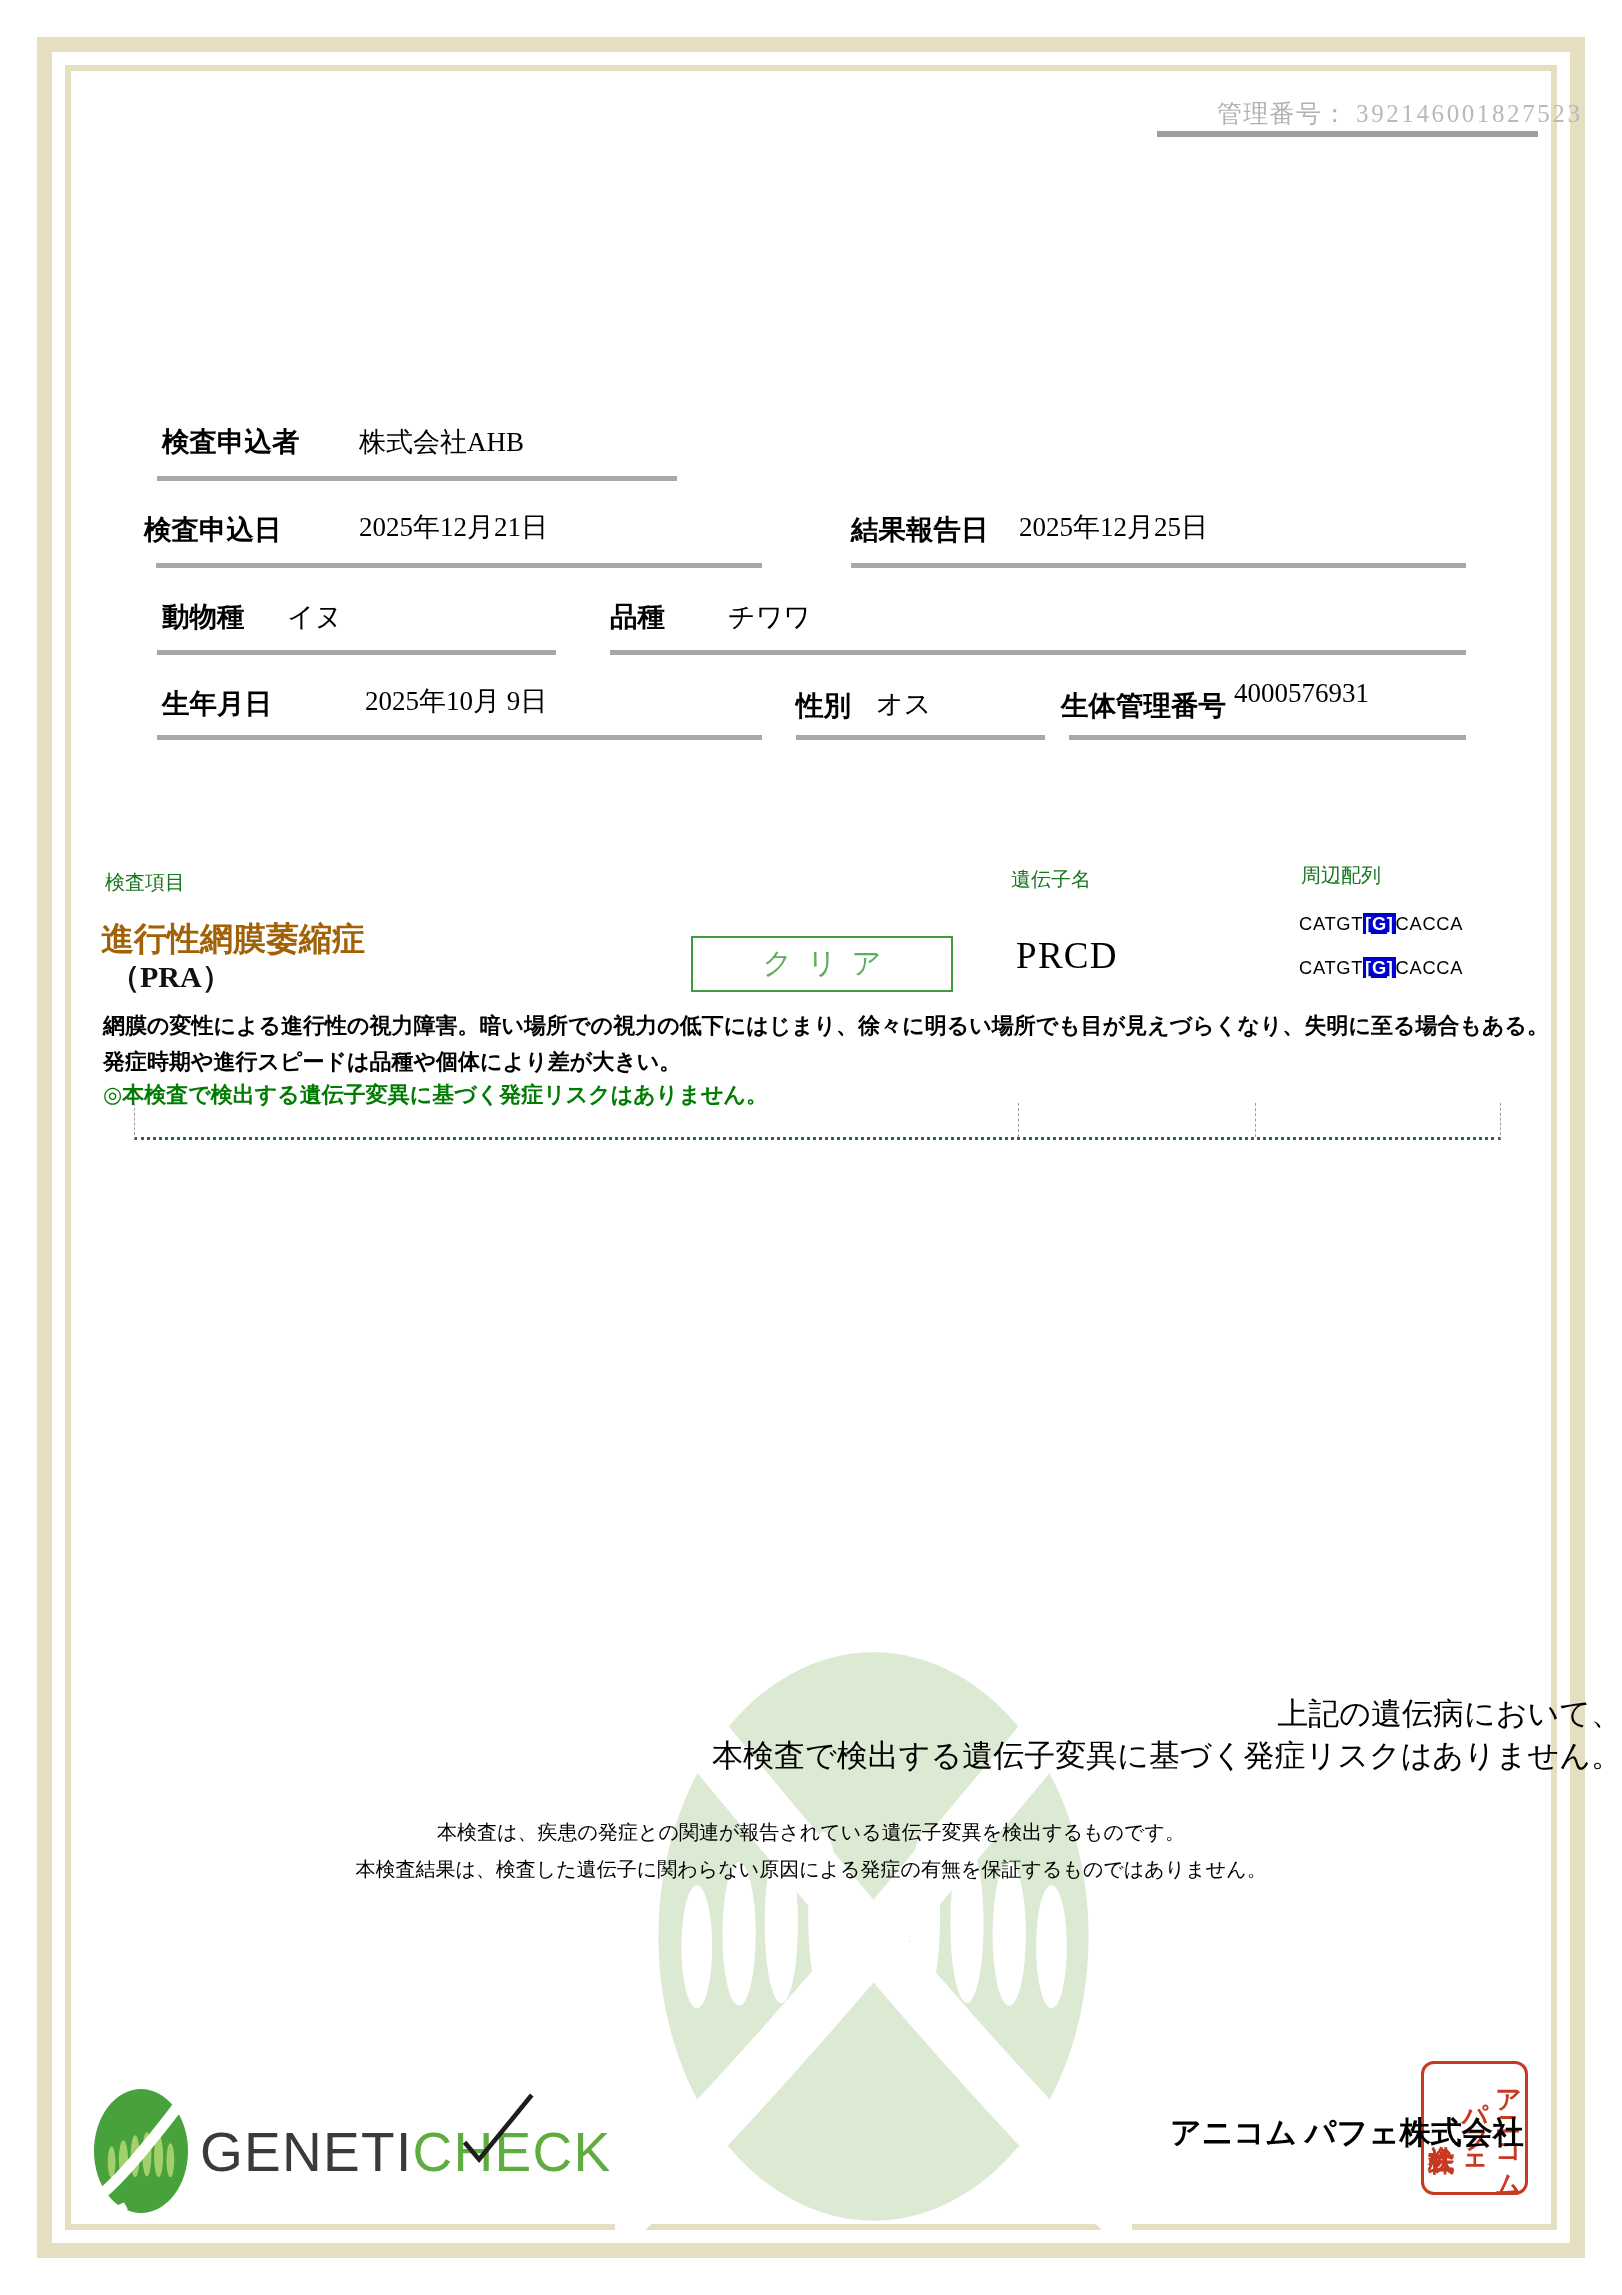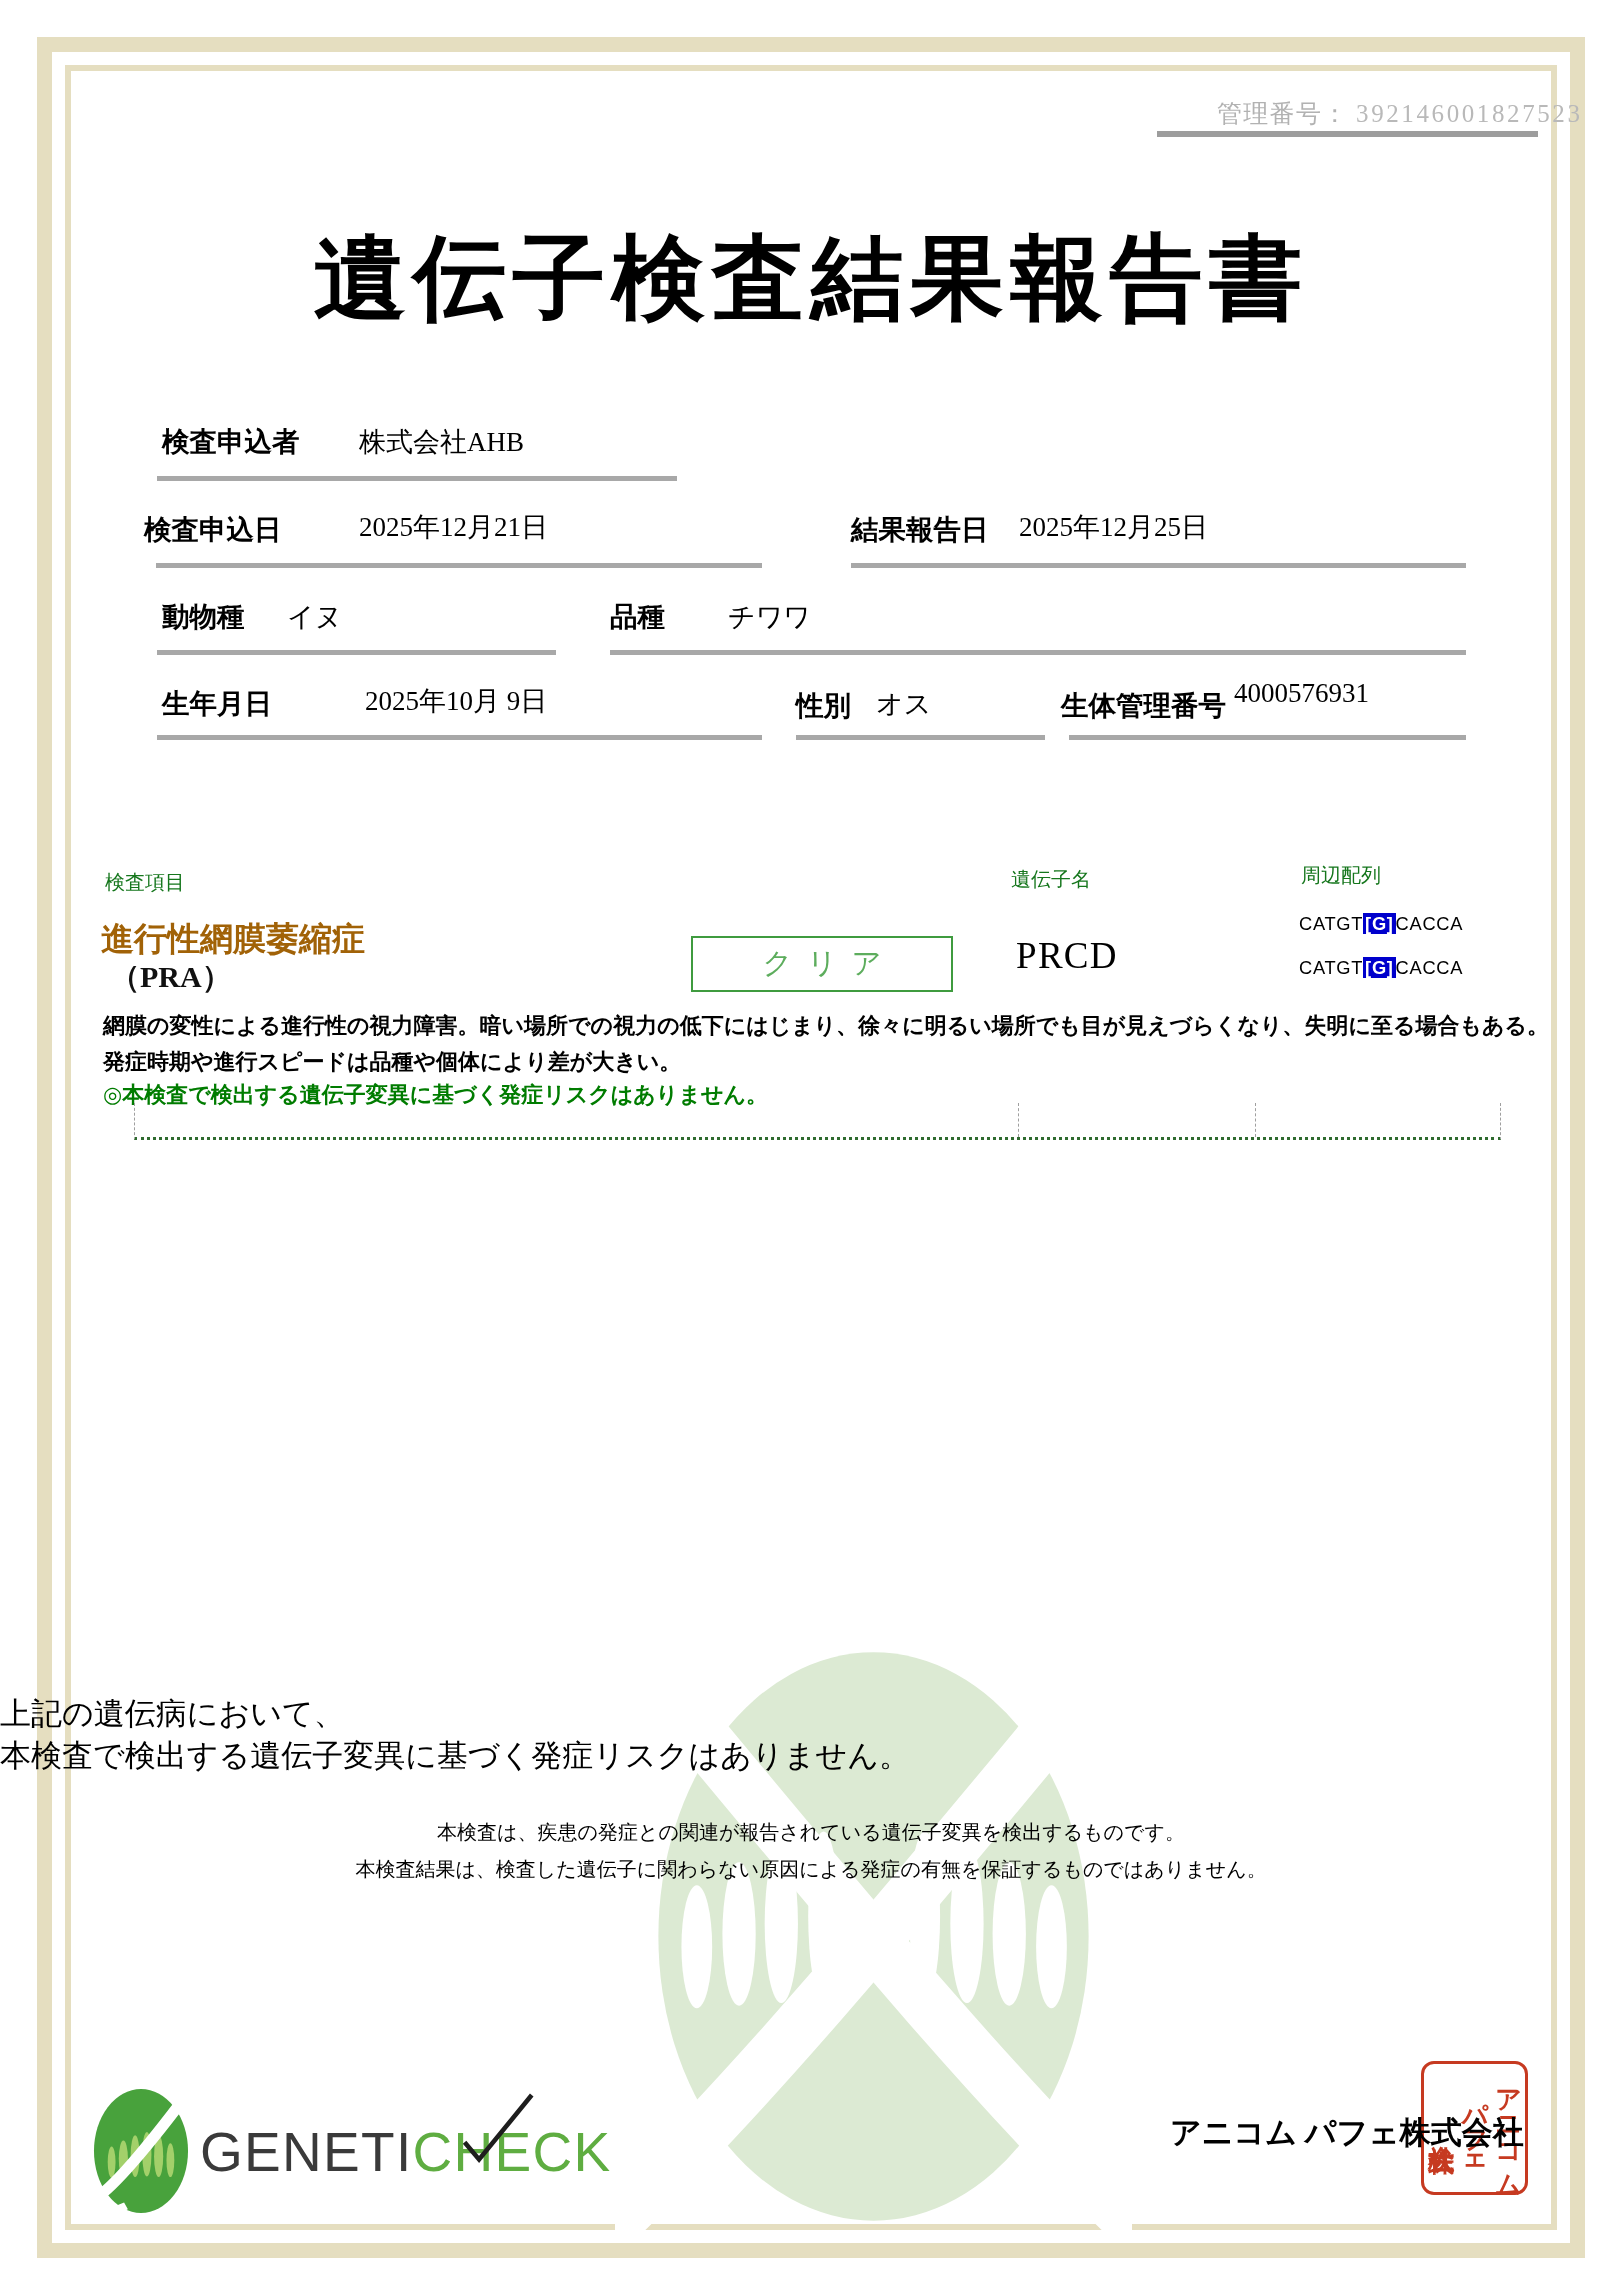--- a/index.html
+++ b/index.html
@@ -30,21 +30,21 @@
   .result-text{font-size:29.4px;color:#5dad5d;letter-spacing:14.4px;padding-left:14.4px;}
   .gene{font-size:37px;color:#000;letter-spacing:1.3px;}
   .seq{font-family:"Liberation Sans","DejaVu Sans",sans-serif;font-size:18.3px;color:#000;letter-spacing:0.7px;white-space:nowrap;}
   .seq .variant{background:#0000cc;color:#ffffff;padding:0 2px;font-weight:bold;}
   .desc{font-size:22px;font-weight:bold;color:#000;white-space:nowrap;}
   .risk{font-size:22px;font-weight:bold;color:#007c00;white-space:nowrap;}
   .dashed-row{left:134px;top:1103px;width:1365px;height:34px;
       border-left:1.3px dashed #9f9f9f;border-right:1.3px dashed #9f9f9f;border-bottom:3.3px dotted #2f6b2f;}
   .dashed-sep{position:absolute;top:0;bottom:0;width:0;border-left:1.3px dashed #9f9f9f;}
   
-  .stmt{left:0;width:1622px;text-align:left;font-family:"Liberation Sans","DejaVu Sans",sans-serif;
+  .stmt{left:0;width:1622px;text-align:right;font-family:"Liberation Sans","DejaVu Sans",sans-serif;
       font-size:31px;color:#000;}
   .disc{left:0;width:1622px;text-align:center;font-family:"Liberation Sans","DejaVu Sans",sans-serif;
       font-size:20px;color:#000;}
   
   .watermark{left:615px;top:1642px;width:517px;height:589px;z-index:0;}
   .layer{z-index:1;}
   
   .logo-mark{left:92px;top:2087px;width:98px;height:128px;}
   .logo-text{left:200px;top:2120px;font-family:"Liberation Sans","DejaVu Sans",sans-serif;
       font-size:55px;letter-spacing:1.3px;white-space:nowrap;}
@@ -84,21 +84,20 @@
       <ellipse cx="339" cy="238" rx="12" ry="48"></ellipse>
     </g>
   </svg>
 
   <div class="abs mgmt layer">
     <span>管理番号：</span>
     <span class="num">392146001827523</span>
   </div>
   <div class="abs mgmt-line layer"></div>
 
-  <div class="abs title layer">遺伝子検査結果報告書</div>
 
   <span class="abs lbl layer" style="left:162px;top:424px;">検査申込者</span>
   <span class="abs val layer" style="left:359px;top:424px;">株式会社AHB</span>
   <div class="abs uline layer" style="left:157px;top:476px;width:520px;"></div>
 
   <span class="abs lbl layer" style="left:144px;top:512px;">検査申込日</span>
   <span class="abs val layer" style="left:359px;top:509px;">2025年12月21日</span>
   <div class="abs uline layer" style="left:156px;top:563px;width:606px;"></div>
   <span class="abs lbl layer" style="left:851px;top:512px;">結果報告日</span>
   <span class="abs val layer" style="left:1019px;top:509px;">2025年12月25日</span>

